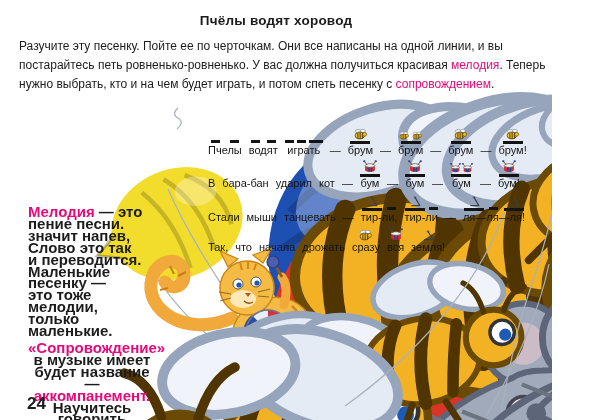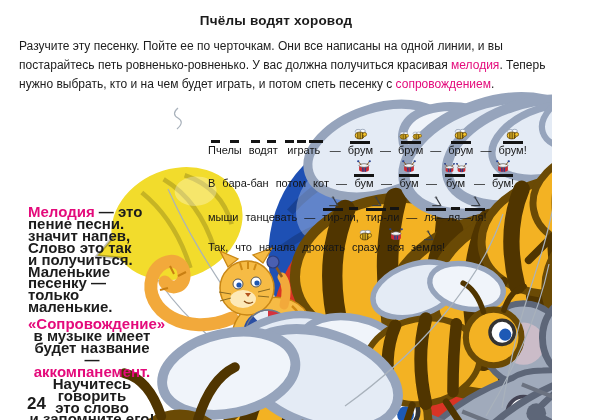--- a/index.html
+++ b/index.html
@@ -193,23 +193,24 @@
   </svg>
 
   <div class="title">Пчёлы водят хоровод</div>
   <div class="intro"><span>Разучите эту песенку. Пойте ее по черточкам. Они все написаны на одной линии, и вы постарайтесь петь ровненько-ровненько. У вас должна получиться красивая </span><span class="pink">мелодия</span><span>. Теперь нужно выбрать, кто и на чем будет играть, и потом спеть песенку с </span><span class="pink">сопровождением</span><span>.</span></div>
   <div class="sidebar">
       <div class="sb-block">
         <div class="sb-line"><span class="pink">Мелодия</span><span> — это</span></div>
         <div class="sb-line"><span>пение песни.</span></div>
         <div class="sb-line"><span>значит напев,</span></div>
         <div class="sb-line"><span>Слово это так</span></div>
-        <div class="sb-line"><span>и получиться.</span></div>
+        <div class="sb-line"><span>и переводится.</span></div>
         <div class="sb-line"><span>Маленькие</span></div>
         <div class="sb-line"><span>песенку —</span></div>
+        <div class="sb-line"><span>это тоже мелодии,</span></div>
         <div class="sb-line"><span>только маленькие.</span></div>
       </div>
       <div class="sb-block">
         <div class="sb-line"><span class="pink">«Сопровождение»</span></div>
         <div class="sb-line"><span>в музыке имеет</span></div>
         <div class="sb-line"><span>будет название —</span></div>
         <div class="sb-line"><span class="pink">аккомпанемент.</span></div>
         <div class="sb-line"><span>Научитесь говорить</span></div>
         <div class="sb-line"><span>это слово</span></div>
         <div class="sb-line"><span>и запомните его!</span></div>
@@ -331,21 +332,21 @@
         <span class="tk">
           <span class="tk-marks"></span>
           <span class="tk-text">В</span>
         </span>
         <span class="tk">
           <span class="tk-marks"></span>
           <span class="tk-text">бара-бан</span>
         </span>
         <span class="tk">
           <span class="tk-marks"></span>
-          <span class="tk-text">потом</span>
+          <span class="tk-text">ударил</span>
         </span>
         <span class="tk">
           <span class="tk-marks"></span>
           <span class="tk-text">кот</span>
         </span>
         <span class="tk">
           <span class="tk-marks"></span>
           <span class="tk-text">—</span>
         </span>
         <span class="tk">
@@ -414,20 +415,24 @@
                 <span class="mk-bar"></span>
               </span>
             </span>
           </span>
           <span class="tk-text">бум!</span>
         </span>
       </div>
       <div class="song-line line3">
         <span class="tk">
           <span class="tk-marks"></span>
+          <span class="tk-text">Стали</span>
+        </span>
+        <span class="tk">
+          <span class="tk-marks"></span>
           <span class="tk-text">мыши</span>
         </span>
         <span class="tk">
           <span class="tk-marks"></span>
           <span class="tk-text">танцевать</span>
         </span>
         <span class="tk">
           <span class="tk-marks"></span>
           <span class="tk-text">—</span>
         </span>

